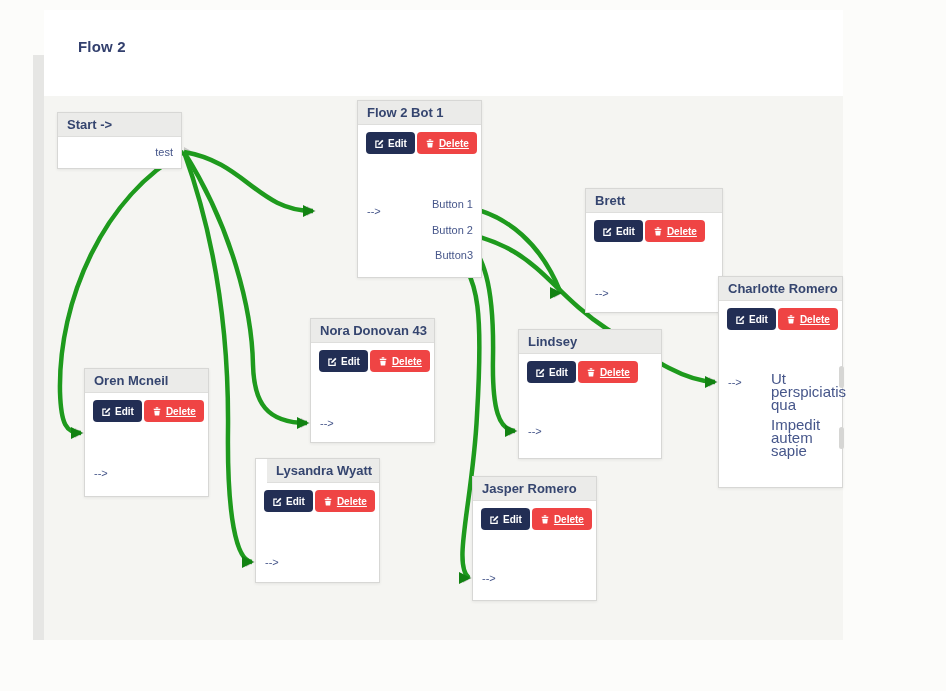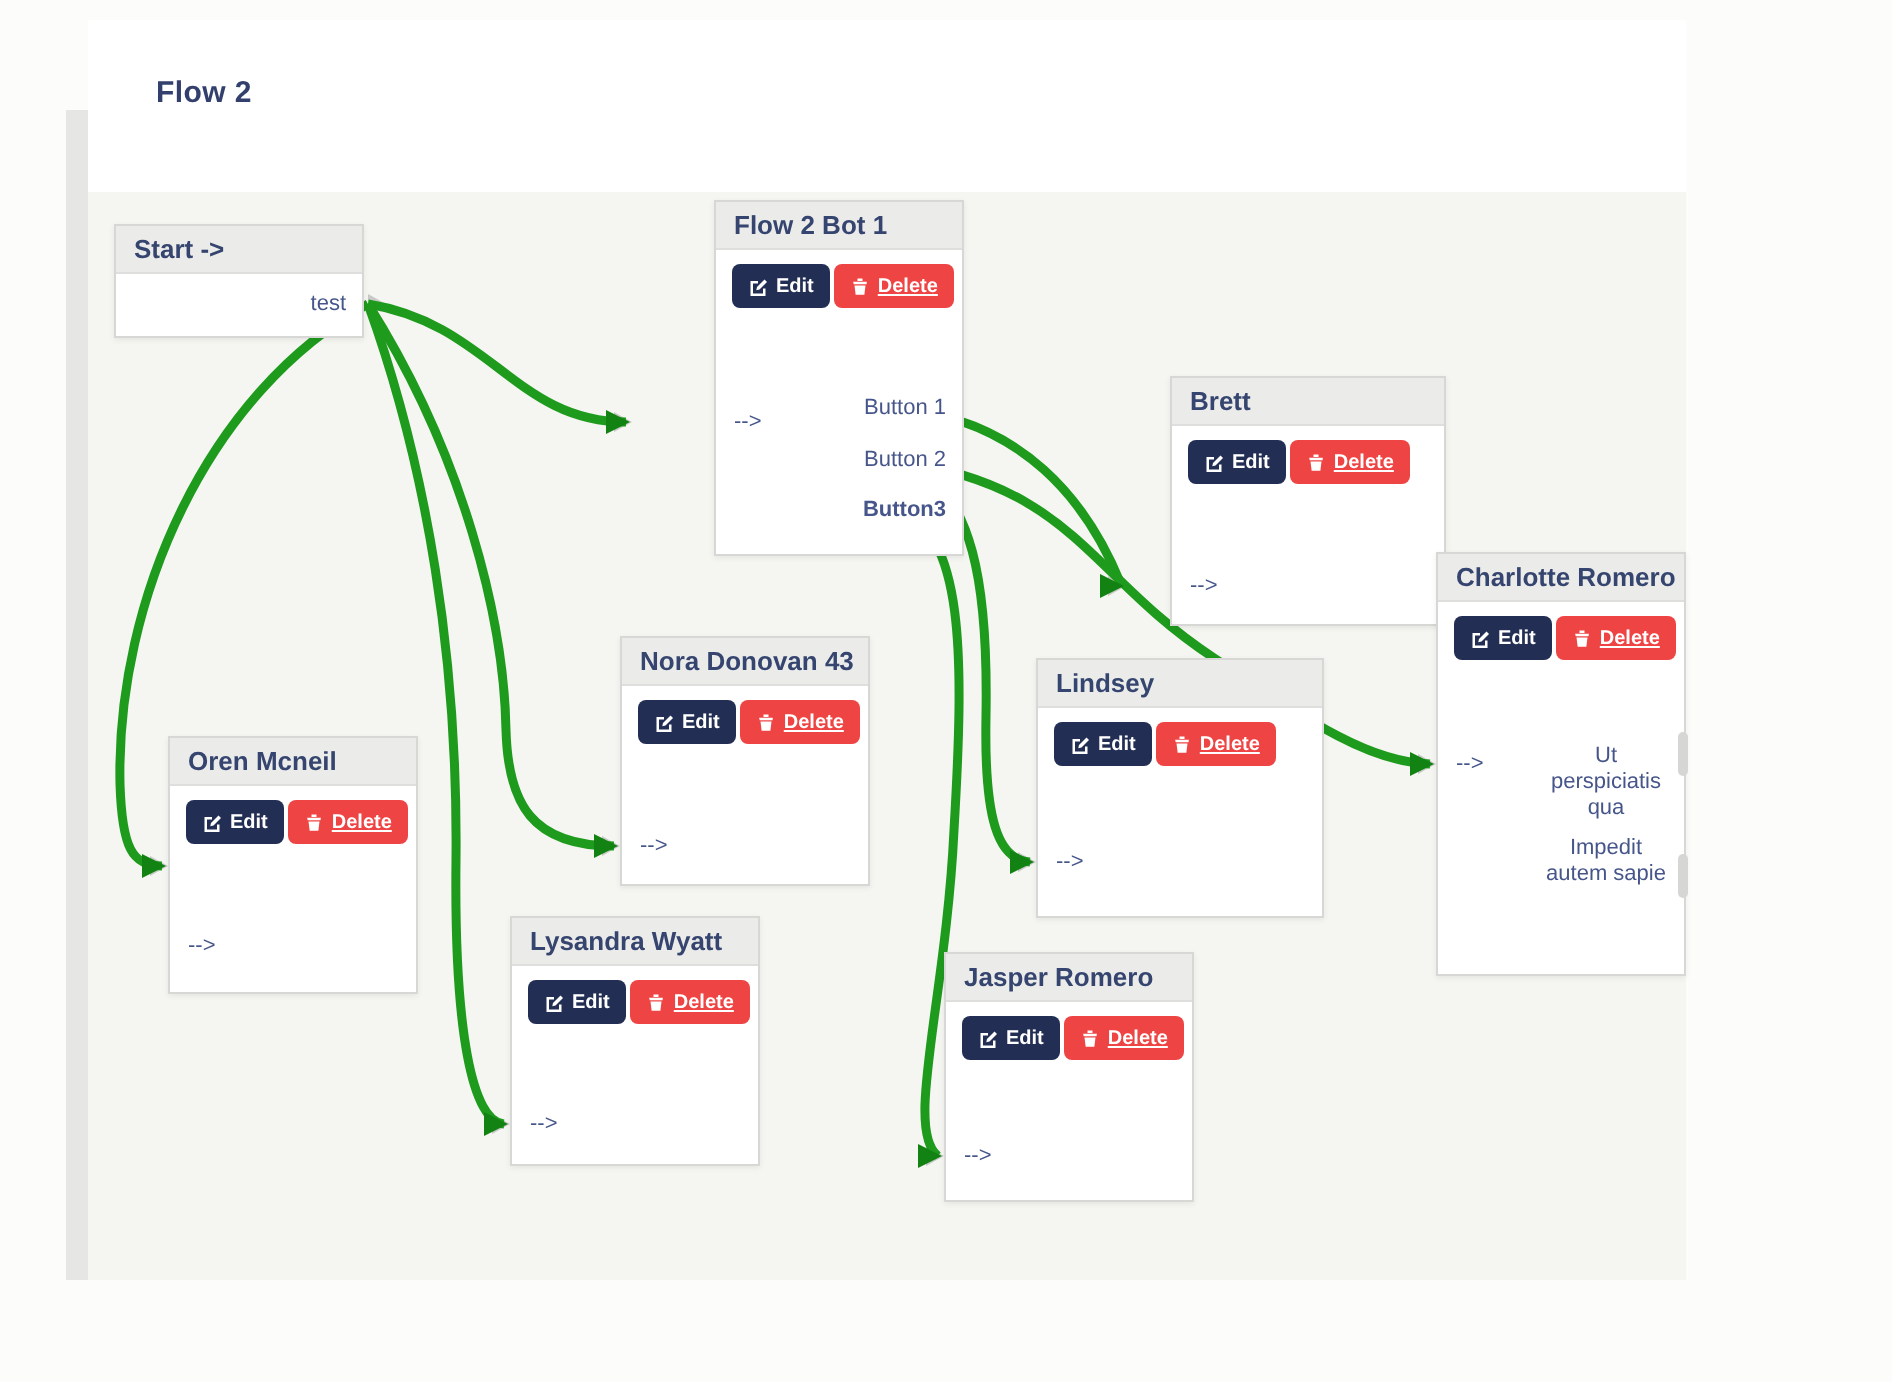--- a/index.html
+++ b/index.html
@@ -46,22 +46,22 @@
   }
   .btn svg{display:block;}
   .btn-edit{background:#222e54;}
   .btn-delete{background:#ef4444;text-decoration:underline;}
   .io-label{
     position:absolute;font-size:11px;color:#46568a;white-space:nowrap;
   }
   .out-label{text-align:right;right:8px;}
   .in-label{left:9px;}
   .body-texts{
-    position:absolute;right:7px;width:64px;text-align:center;
-    font-size:11px;line-height:13px;color:#46568a;
+    position:absolute;right:7px;width:64px;text-align:left;
+    font-size:15px;line-height:13px;color:#46568a;
   }
   .body-texts .para{margin-bottom:7px;}
   .bump{
     position:absolute;right:-2px;width:5px;height:22px;border-radius:3px;
     background:#d6d6d4;
   }
 </style>
 </head>
 <body>
 
@@ -126,21 +126,21 @@
               <path d="M6 2h4v2H6z" fill="#fff"></path>
               <path d="M3.6 7.5h8.8L11.5 15h-7z" fill="#fff"></path>
             </svg>
           </span>
           <span>Delete</span>
         </button>
       </div>
       <div class="io-label in-label" style="top: 104px;">--&gt;</div>
       <div class="io-label out-label" style="top: 97px;">Button 1</div>
       <div class="io-label out-label" style="top: 123px;">Button 2</div>
-      <div class="io-label out-label" style="top: 148px; font-weight: bold;">Button3</div>
+      <div class="io-label out-label" style="top: 148px;">Button3</div>
     </div>
     <div class="node" style="left: 563px; top: 188px; width: 138px; height: 125px; margin-left: 22px;">
       <div class="node-header">Brett</div>
       <div class="actions">
         <button class="btn btn-edit">
           <span>
             <svg width="10" height="10" viewBox="0 0 16 16">
               <path d="M2 4h6v2H4v8h8v-4h2v6H2z" fill="#fff"></path>
               <path d="M7.2 8.8l6-6 2 2-6 6-2.6.6z" fill="#fff"></path>
             </svg>
@@ -259,21 +259,21 @@
               <path d="M2.5 4.5h11l-.3 2H3z" fill="#fff"></path>
               <path d="M6 2h4v2H6z" fill="#fff"></path>
               <path d="M3.6 7.5h8.8L11.5 15h-7z" fill="#fff"></path>
             </svg>
           </span>
           <span>Delete</span>
         </button>
       </div>
       <div class="io-label in-label" style="top: 95px;">--&gt;</div>
     </div>
-    <div class="node" style="left: 255px; top: 458px; width: 125px; height: 125px;">
+    <div class="node" style="left: 255px; top: 458px; width: 125px; height: 125px; padding-left: 11px;">
       <div class="node-header">Lysandra Wyatt</div>
       <div class="actions">
         <button class="btn btn-edit">
           <span>
             <svg width="10" height="10" viewBox="0 0 16 16">
               <path d="M2 4h6v2H4v8h8v-4h2v6H2z" fill="#fff"></path>
               <path d="M7.2 8.8l6-6 2 2-6 6-2.6.6z" fill="#fff"></path>
             </svg>
           </span>
           <span>Edit</span>

